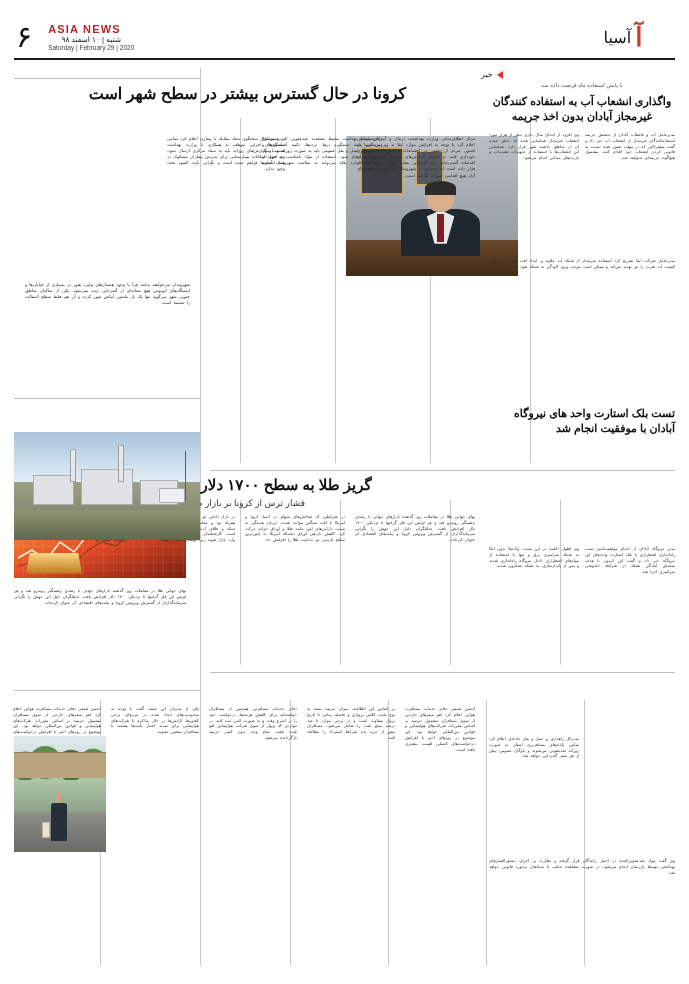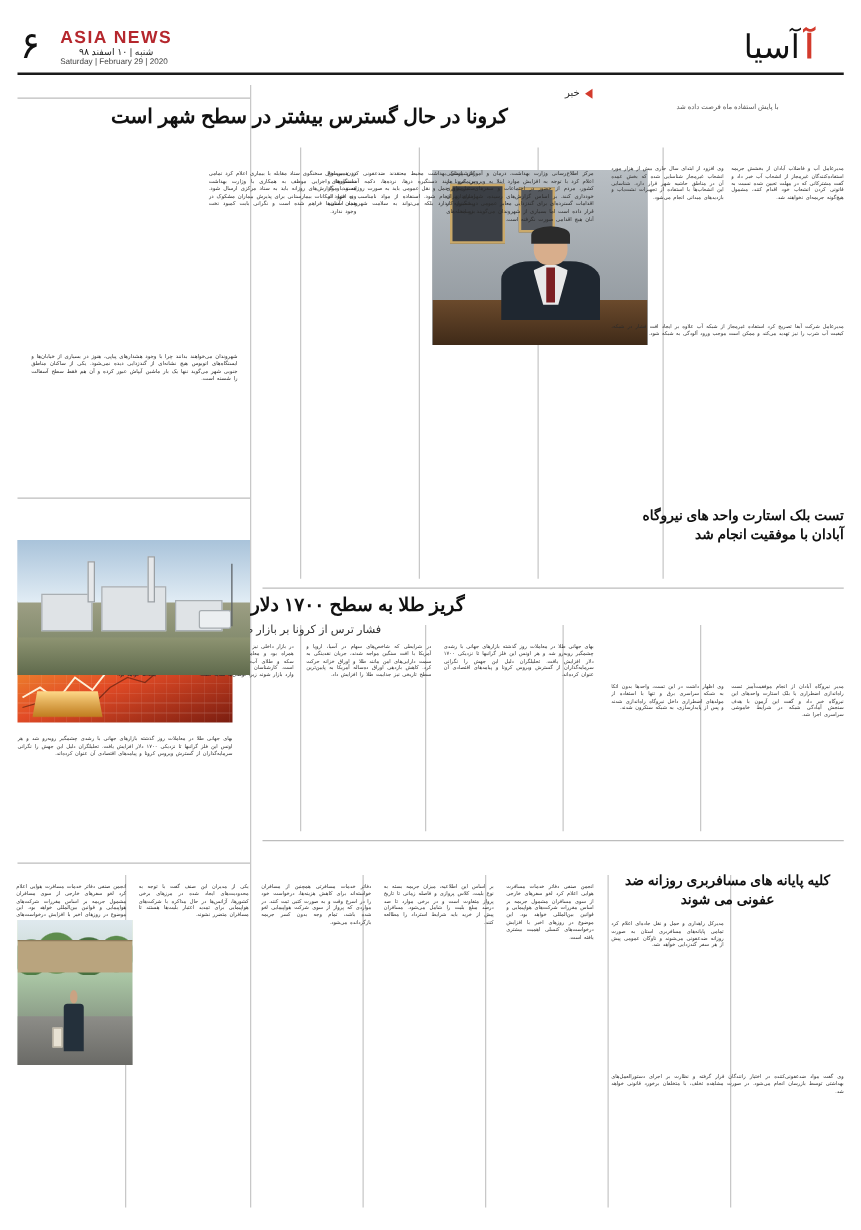--- a/index.html
+++ b/index.html
@@ -37,37 +37,37 @@
     justify-content: center;
     gap: 4px;
   }
   .logo-mark {
     font-size: 26px;
     color: #d33a2c;
     line-height: 1;
     font-weight: bold;
   }
   .logo-word {
-    font-size: 26px;
+    font-size: 16px;
     color: #111;
     letter-spacing: -1px;
   }
   .masthead-mid { flex: 1; }
   .masthead-left {
     display: flex;
     flex-direction: row;
     align-items: center;
     gap: 10px;
   }
   .mast-en {
     text-align: left;
     direction: ltr;
   }
   .mast-en .brand {
-    font-size: 14px;
+    font-size: 11px;
     letter-spacing: 1.2px;
     color: #b5272d;
     font-weight: bold;
   }
   .mast-date-fa {
     font-size: 7.5px;
     color: #222;
     text-align: center;
     direction: rtl;
   }
@@ -139,21 +139,21 @@
     align-items: center;
     gap: 4px;
     direction: rtl;
   }
   .sec-tag .tri {
     width: 0; height: 0;
     border-top: 4px solid transparent;
     border-bottom: 4px solid transparent;
     border-right: 6px solid #d33a2c;
   }
-  .sec-tag .lbl { font-size: 8px; color: #222; }
+  .sec-tag .lbl { font-size: 8px; color: #222; margin-left: 29px; }
 
   
   .photo {
     position: absolute;
     overflow: hidden;
     background: #cfcfcf;
   }
 
   
   .ph-mayor { background: linear-gradient(180deg,#9aa3ad 0%, #6d767f 40%, #4d545b 100%); }
@@ -291,40 +291,40 @@
 
 
   <div class="body-col sm" style="top:706px; right:214px; width:70px; height:256px;">انجمن صنفی دفاتر خدمات مسافرت هوایی اعلام کرد لغو سفرهای خارجی از سوی مسافران مشمول جریمه بر اساس مقررات شرکت‌های هواپیمایی و قوانین بین‌المللی خواهد بود. این موضوع در روزهای اخیر با افزایش درخواست‌های کنسلی اهمیت بیشتری یافته است.</div>
   <div class="body-col sm" style="top:706px; right:294px; width:88px; height:256px;">بر اساس این اطلاعیه، میزان جریمه بسته به نوع بلیت، کلاس پروازی و فاصله زمانی تا تاریخ پرواز متفاوت است و در برخی موارد تا صد درصد مبلغ بلیت را شامل می‌شود. مسافران پیش از خرید باید شرایط استرداد را مطالعه کنند.</div>
   <div class="body-col sm" style="top:706px; right:392px; width:88px; height:256px;">دفاتر خدمات مسافرتی همچنین از مسافران خواسته‌اند برای کاهش هزینه‌ها، درخواست خود را در اسرع وقت و به صورت کتبی ثبت کنند. در مواردی که پرواز از سوی شرکت هواپیمایی لغو شده باشد، تمام وجه بدون کسر جریمه بازگردانده می‌شود.</div>
   <div class="body-col sm" style="top:706px; right:490px; width:88px; height:256px;">یکی از مدیران این صنف گفت با توجه به محدودیت‌های ایجاد شده در مرزهای برخی کشورها، آژانس‌ها در حال مذاکره با شرکت‌های هواپیمایی برای تمدید اعتبار بلیت‌ها هستند تا مسافران متضرر نشوند.</div>
   <div class="body-col sm" style="top:706px; right:588px; width:88px; height:256px;">انجمن صنفی دفاتر خدمات مسافرت هوایی اعلام کرد لغو سفرهای خارجی از سوی مسافران مشمول جریمه بر اساس مقررات شرکت‌های هواپیمایی و قوانین بین‌المللی خواهد بود. این موضوع در روزهای اخیر با افزایش درخواست‌های کنسلی اهمیت بیشتری یافته است.</div>
 
   <div class="kicker" style="top:82px; right:14px; width:186px; text-align:center;">با پایش استفاده ماه فرصت داده شد</div>
 
+  <div class="headline h-side" style="top:94px; right:14px; width:186px; text-align:center;">واگذاری انشعاب آب به استفاده کنندگان غیرمجاز آبادان بدون اخذ جریمه</div>
   <div class="body-col sm" style="top:132px; right:14px; width:90px; height:122px;">مدیرعامل آب و فاضلاب آبادان از بخشش جریمه استفاده‌کنندگان غیرمجاز از انشعاب آب خبر داد و گفت مشترکانی که در مهلت تعیین شده نسبت به قانونی کردن انشعاب خود اقدام کنند، مشمول هیچ‌گونه جریمه‌ای نخواهند شد.</div>
   <div class="body-col sm" style="top:132px; right:110px; width:90px; height:122px;">وی افزود از ابتدای سال جاری بیش از هزار مورد انشعاب غیرمجاز شناسایی شده که بخش عمده آن در مناطق حاشیه شهر قرار دارد. شناسایی این انشعاب‌ها با استفاده از تجهیزات نشت‌یاب و بازدیدهای میدانی انجام می‌شود.</div>
   <div class="body-col sm" style="top:258px; right:14px; width:186px; height:134px;">مدیرعامل شرکت آبفا تصریح کرد استفاده غیرمجاز از شبکه آب علاوه بر ایجاد افت فشار در شبکه، کیفیت آب شرب را نیز تهدید می‌کند و ممکن است موجب ورود آلودگی به شبکه شود.</div>
 
   <div class="headline h-side" style="top:406px; right:14px; width:186px; text-align:right;">تست بلک استارت واحد های نیروگاه آبادان با موفقیت انجام شد</div>
   <div class="photo ph-plant" style="top:432px; left:14px; width:186px; height:108px;">
     <div class="sky"></div>
     <div class="ground"></div>
     <div class="bldg" style="left:10%; top:40%; width:22%; height:28%;"></div>
     <div class="bldg" style="left:36%; top:34%; width:28%; height:34%;"></div>
     <div class="bldg" style="left:68%; top:44%; width:20%; height:24%;"></div>
     <div class="stack" style="left:30%; top:16%; height:30%;"></div>
     <div class="stack" style="left:56%; top:12%; height:34%;"></div>
     <div class="tank" style="left:78%; top:52%; width:14%; height:14%;"></div>
     <div class="pylon" style="left:92%; top:18%; height:46%;"></div>
   </div>
   <div class="body-col sm" style="top:546px; right:14px; width:90px; height:136px;">مدیر نیروگاه آبادان از انجام موفقیت‌آمیز تست راه‌اندازی اضطراری یا بلک استارت واحدهای این نیروگاه خبر داد و گفت این آزمون با هدف سنجش آمادگی شبکه در شرایط خاموشی سراسری اجرا شد.</div>
   <div class="body-col sm" style="top:546px; right:110px; width:90px; height:136px;">وی اظهار داشت در این تست، واحدها بدون اتکا به شبکه سراسری برق و تنها با استفاده از مولدهای اضطراری داخل نیروگاه راه‌اندازی شدند و پس از پایدارسازی، به شبکه سنکرون شدند.</div>
 
-  <div class="headline h-side" style="top:698px; right:14px; width:186px; text-align:center;">کلیه پایانه های مسافربری روزانه ضد عفونی می شوند</div>
   <div class="photo ph-street" style="top:736px; left:14px; width:92px; height:116px;">
     <div class="sky"></div>
     <div class="trees"></div>
     <div class="wall"></div>
     <div class="road"></div>
     <div class="fig" style="left:40%; width:18%; height:46%;">
       <div class="h"></div>
       <div class="b"></div>
     </div>
     <div class="bag" style="left:30%; bottom:12%; width:9%; height:14%;"></div>

